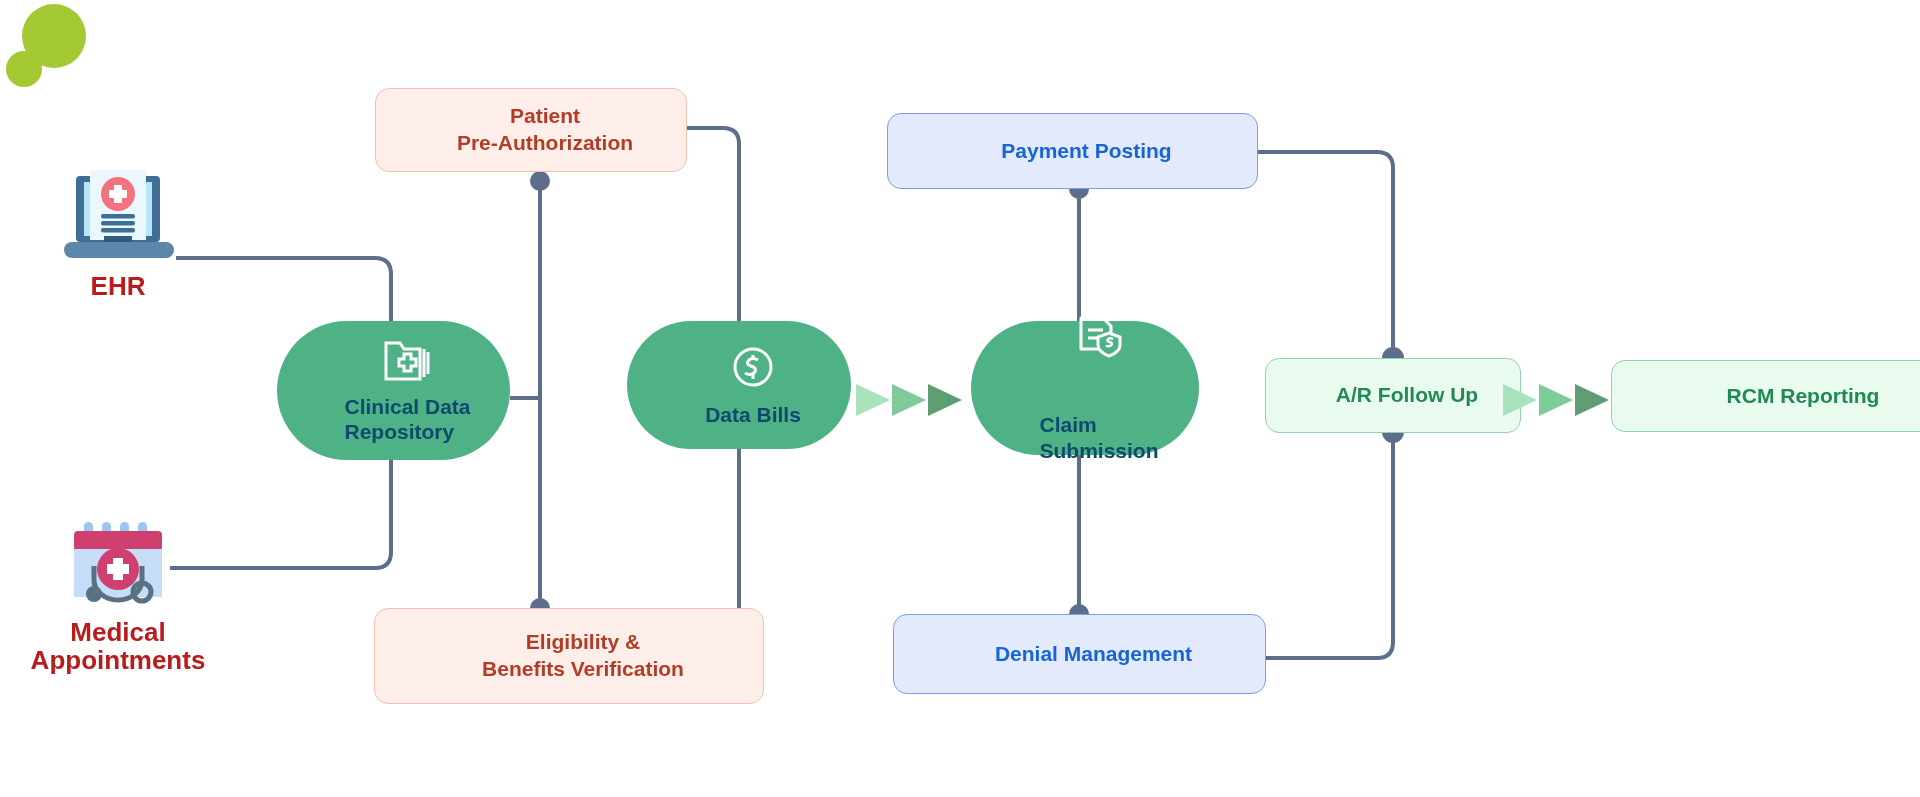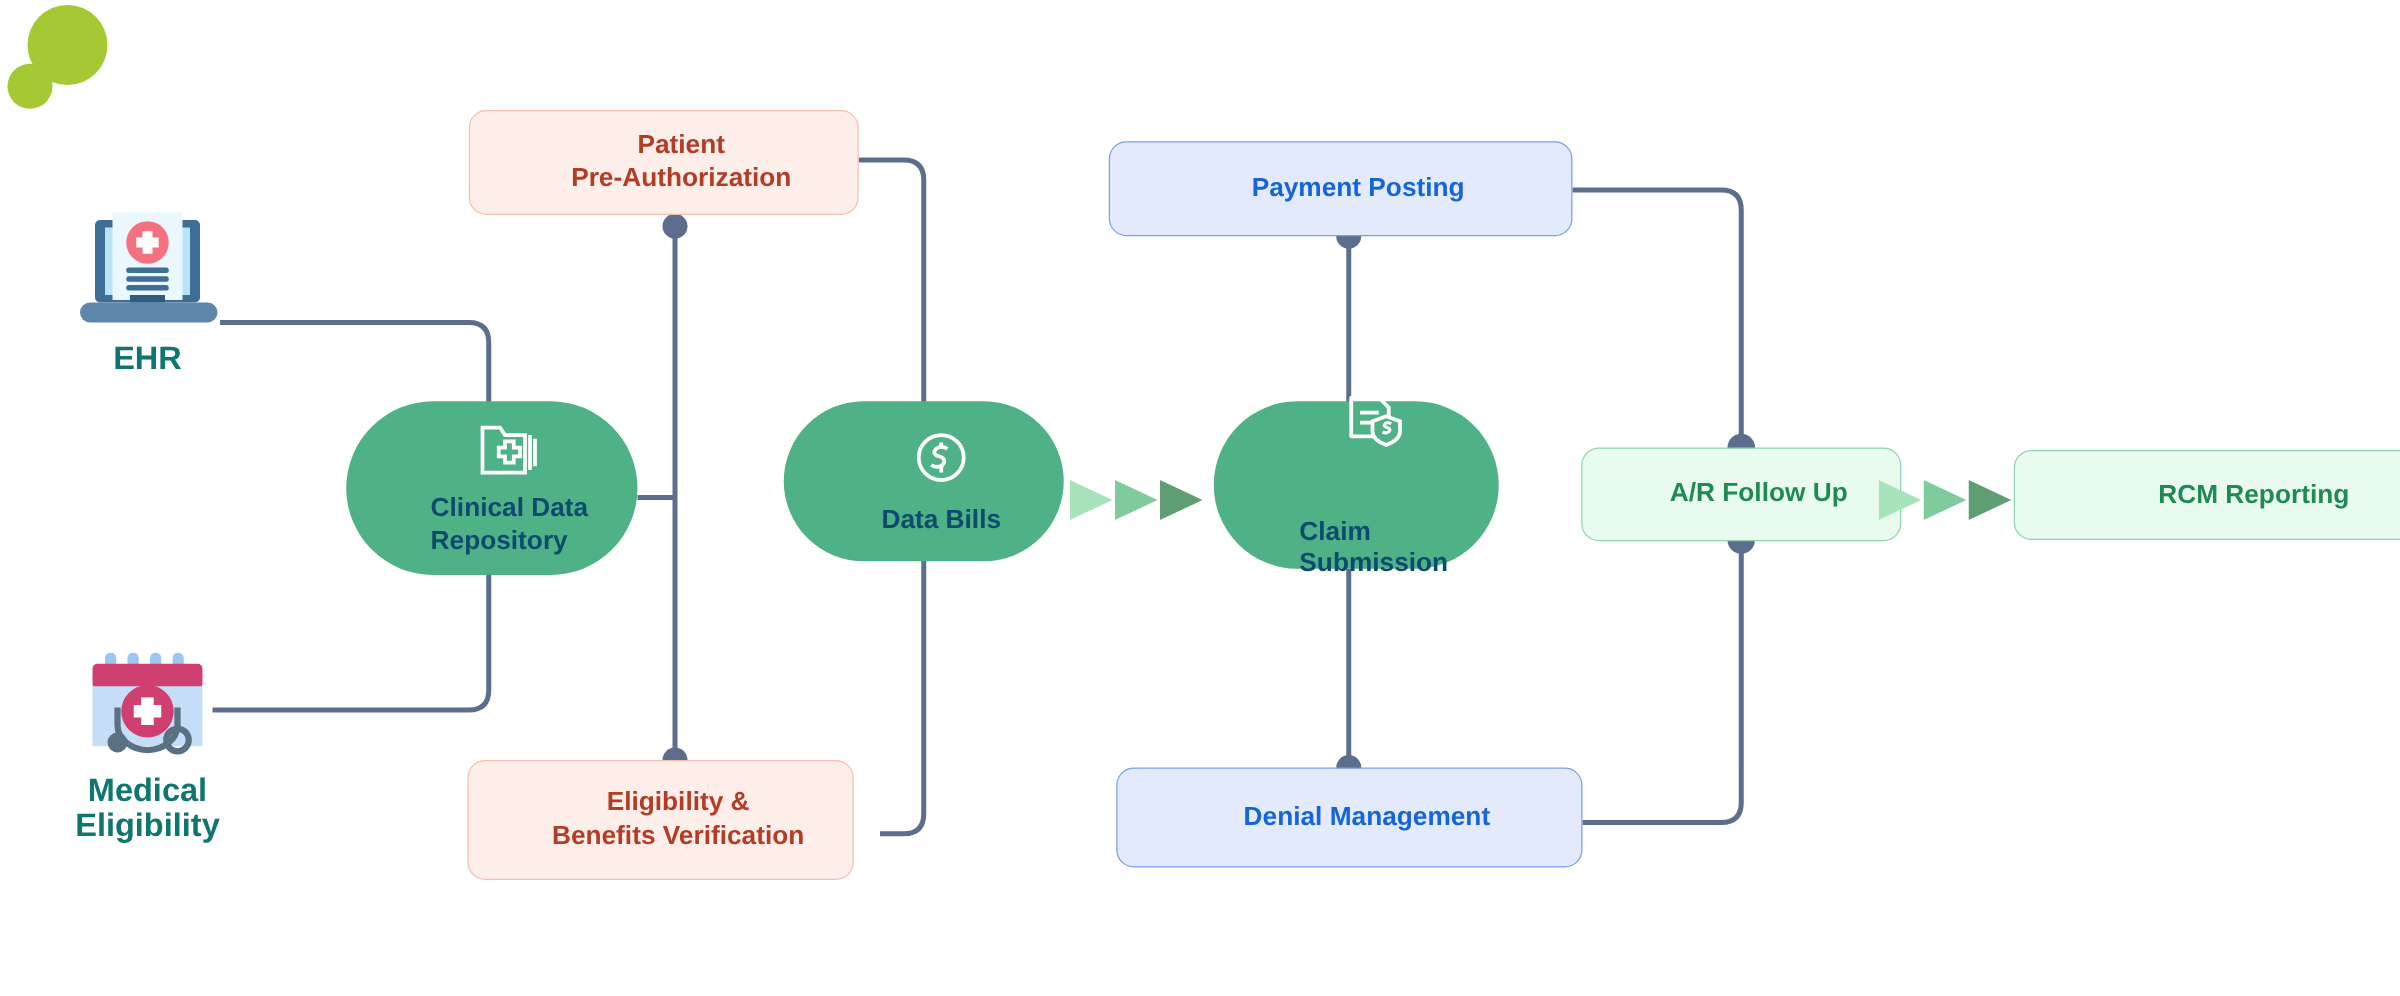--- a/index.html
+++ b/index.html
@@ -29,21 +29,21 @@
   
   .pill{background:#4fb286;border-radius:90px;color:#0c4a6e;
         font-weight:bold;font-size:21px;line-height:1.2;text-align:left;
         flex-direction:column;}
   .pill .ico{display:block;margin-bottom:6px;}
   .pill .lbl{display:block;white-space:pre-line;}
 
   
   .entity{position:absolute;z-index:3;display:flex;flex-direction:column;
           align-items:center;}
-  .entity .cap{color:#0f766e;font-weight:bold;font-size:26px;line-height:1.08;
+  .entity .cap{color:#b91c1c;font-weight:bold;font-size:26px;line-height:1.08;
                text-align:center;margin-top:6px;white-space:pre-line;}
 
   
   .arrows{position:absolute;z-index:4;display:flex;align-items:center;gap:2px;}
 </style>
 </head>
 <body>
 
 <div id="stage">
 
@@ -119,29 +119,29 @@
       <g fill="none" stroke="#5a7184" stroke-width="5">
         <path d="M30 44 v14 a24 20 0 0 0 48 0 v-14"></path>
       </g>
       <circle cx="30" cy="72" r="8" fill="#5a7184"></circle>
       <circle cx="78" cy="70" r="9" fill="none" stroke="#5a7184" stroke-width="5"></circle>
       <circle cx="54" cy="47" r="21" fill="#cf4070"></circle>
       <rect x="49" y="36" width="10" height="22" fill="#fff"></rect>
       <rect x="43" y="42" width="22" height="10" fill="#fff"></rect>
     </svg>
     <div class="cap">Medical
-Eligibility</div>
+Appointments</div>
   </div>
 
   <div class="node pinkbox" style="left:375px; top:88px; width:312px; height:84px;">
     <span style="white-space:pre-line;">Patient
 Pre-Authorization</span>
   </div>
 
-  <div class="node pinkbox" style="left:374px; top:608px; width:309px; height:96px;">
+  <div class="node pinkbox" style="left:374px; top:608px; width:390px; height:96px;">
     <span style="white-space:pre-line;">Eligibility &amp;
 Benefits Verification</span>
   </div>
 
   <div class="node pill" style="left:277px; top:321px; width:233px; height:139px;">
     <span class="ico">
       <svg width="52" height="46" viewBox="0 0 52 46" fill="none" stroke="#fff" stroke-width="3">
         <path d="M4 12 V42 H38 V12 H22 L18 6 H4 Z"></path>
         <path d="M42 12 V40"></path>
         <path d="M46 15 V37"></path>

